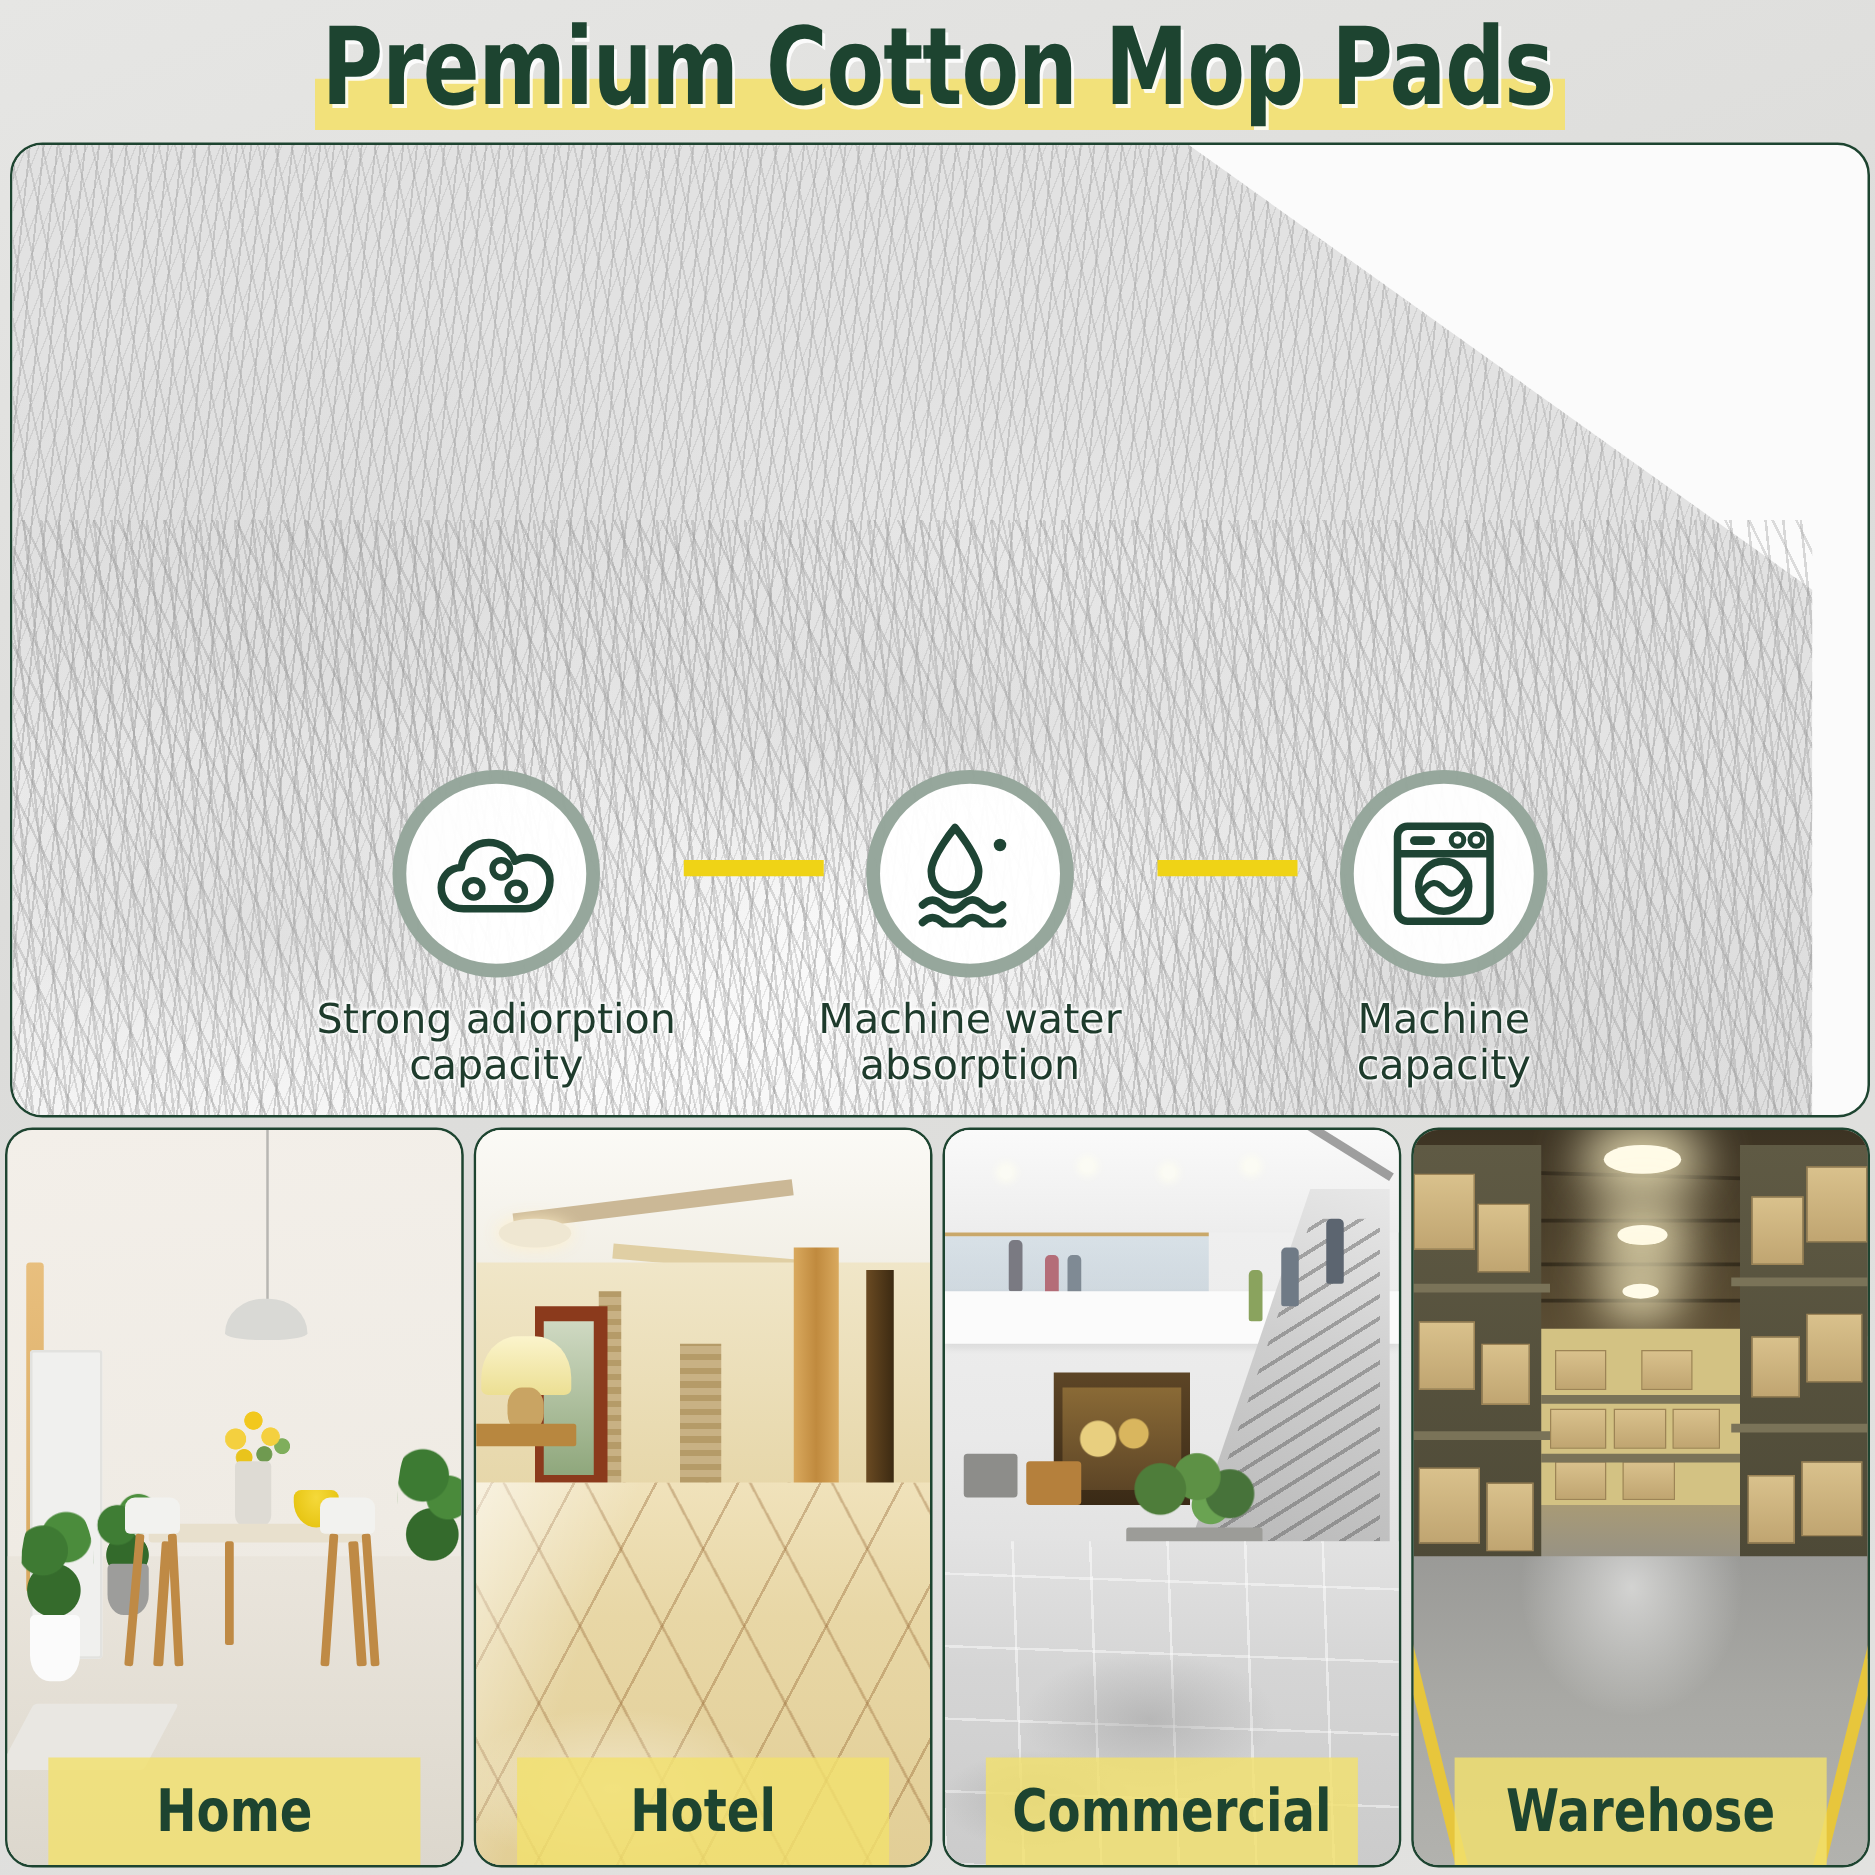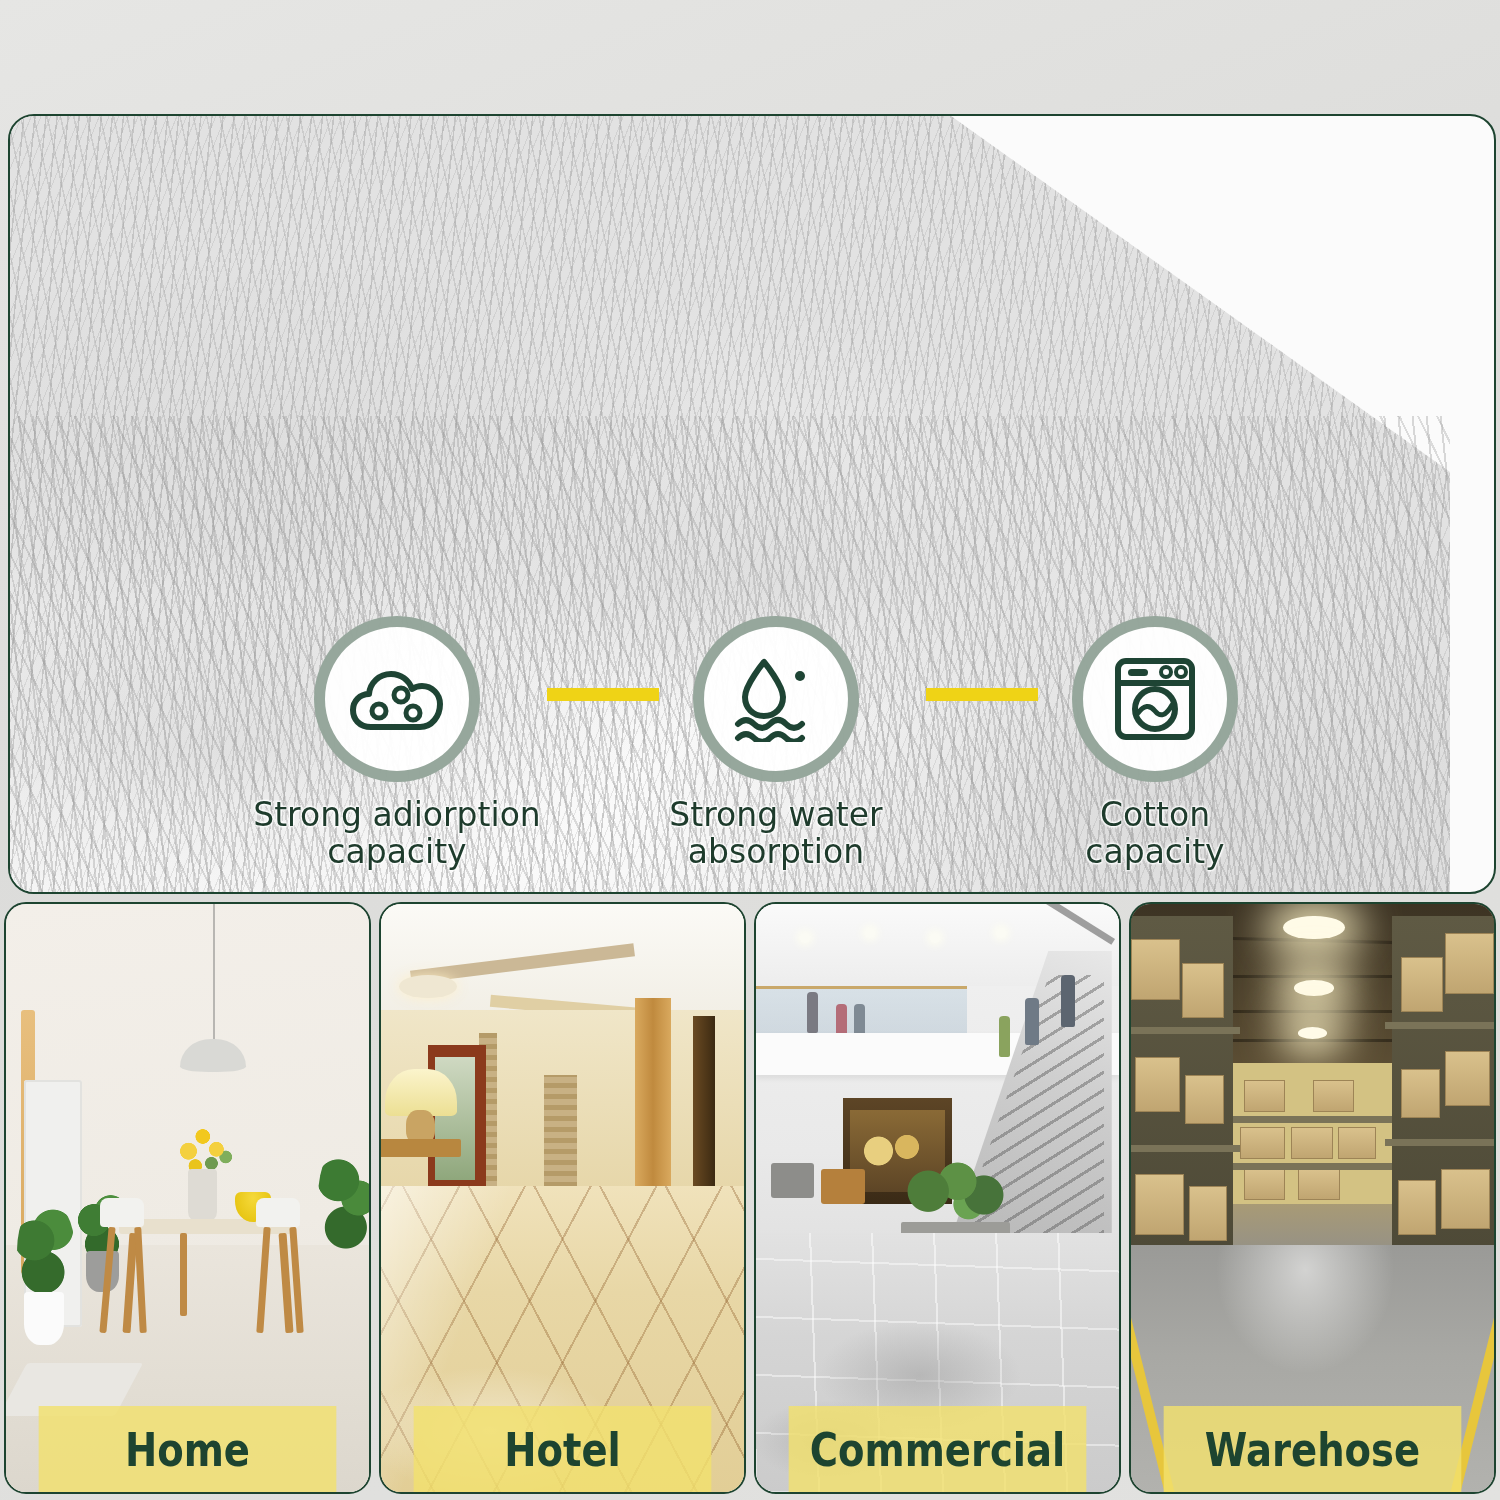--- a/index.html
+++ b/index.html
@@ -290,20 +290,24 @@
         radial-gradient(ellipse 30% 22% at 20% 80%, rgba(140,140,140,0.35), rgba(255,255,255,0) 70%),
         repeating-linear-gradient(88deg, rgba(255,255,255,0.5) 0 2px, rgba(255,255,255,0) 2px 62px),
         repeating-linear-gradient(2deg, rgba(255,255,255,0.45) 0 2px, rgba(255,255,255,0) 2px 58px); }
   .cm-people { position:absolute; background:#7a7a82; border-radius:4px 4px 2px 2px; }
 </style>
 </head>
 <body>
 
 <div id="page">
 
+  <div id="title-band">
+    <div id="title-highlight"></div>
+    <div id="title-text">Premium Cotton Mop Pads</div>
+  </div>
 
   <div id="hero">
     <div class="mop-mass"></div>
     <div class="mop-strands"></div>
     <div class="mop-fringe"></div>
     <div class="mop-shade"></div>
 
     <div id="features">
 
       <div class="connector c1"></div>
@@ -333,41 +337,41 @@
           <span>
             <svg width="96" height="86" viewBox="0 0 96 86">
               <path d="M36 6 C36 6 17 29 17 41 C17 52 25 60 36 60 C47 60 55 52 55 41 C55 29 36 6 36 6 Z" fill="none" stroke="#1e4434" stroke-width="6" stroke-linejoin="round"></path>
               <circle cx="72" cy="20" r="5" fill="#1e4434"></circle>
               <path d="M10 68 q8 -8 16 0 t16 0 t16 0 t16 0" fill="none" stroke="#1e4434" stroke-width="6" stroke-linecap="round"></path>
               <path d="M10 82 q8 -8 16 0 t16 0 t16 0 t16 0" fill="none" stroke="#1e4434" stroke-width="6" stroke-linecap="round"></path>
             </svg>
           </span>
         </div>
         <div class="f-label">
-          <span>Strong water</span><br>
+          <span>Machine water</span><br>
           <span>absorption</span>
         </div>
       </div>
 
       <div class="feature f3">
         <div class="f-circle">
           <span>
             <svg width="92" height="92" viewBox="0 0 92 92">
               <rect x="9" y="8" width="74" height="76" rx="8" fill="none" stroke="#1e4434" stroke-width="6"></rect>
               <line x1="9" y1="30" x2="83" y2="30" stroke="#1e4434" stroke-width="6"></line>
               <rect x="19" y="16" width="20" height="7" rx="3.5" fill="#1e4434"></rect>
               <circle cx="57" cy="19" r="5" fill="none" stroke="#1e4434" stroke-width="4"></circle>
               <circle cx="72" cy="19" r="5" fill="none" stroke="#1e4434" stroke-width="4"></circle>
               <circle cx="46" cy="56" r="20" fill="none" stroke="#1e4434" stroke-width="6"></circle>
               <path d="M29 60 q9 -12 17 -2 t17 -6" fill="none" stroke="#1e4434" stroke-width="5" stroke-linecap="round"></path>
             </svg>
           </span>
         </div>
         <div class="f-label">
-          <span>Cotton</span><br>
+          <span>Machine</span><br>
           <span>capacity</span>
         </div>
       </div>
 
     </div>
   </div>
 
   <div id="panels">
 
     <div class="panel">

